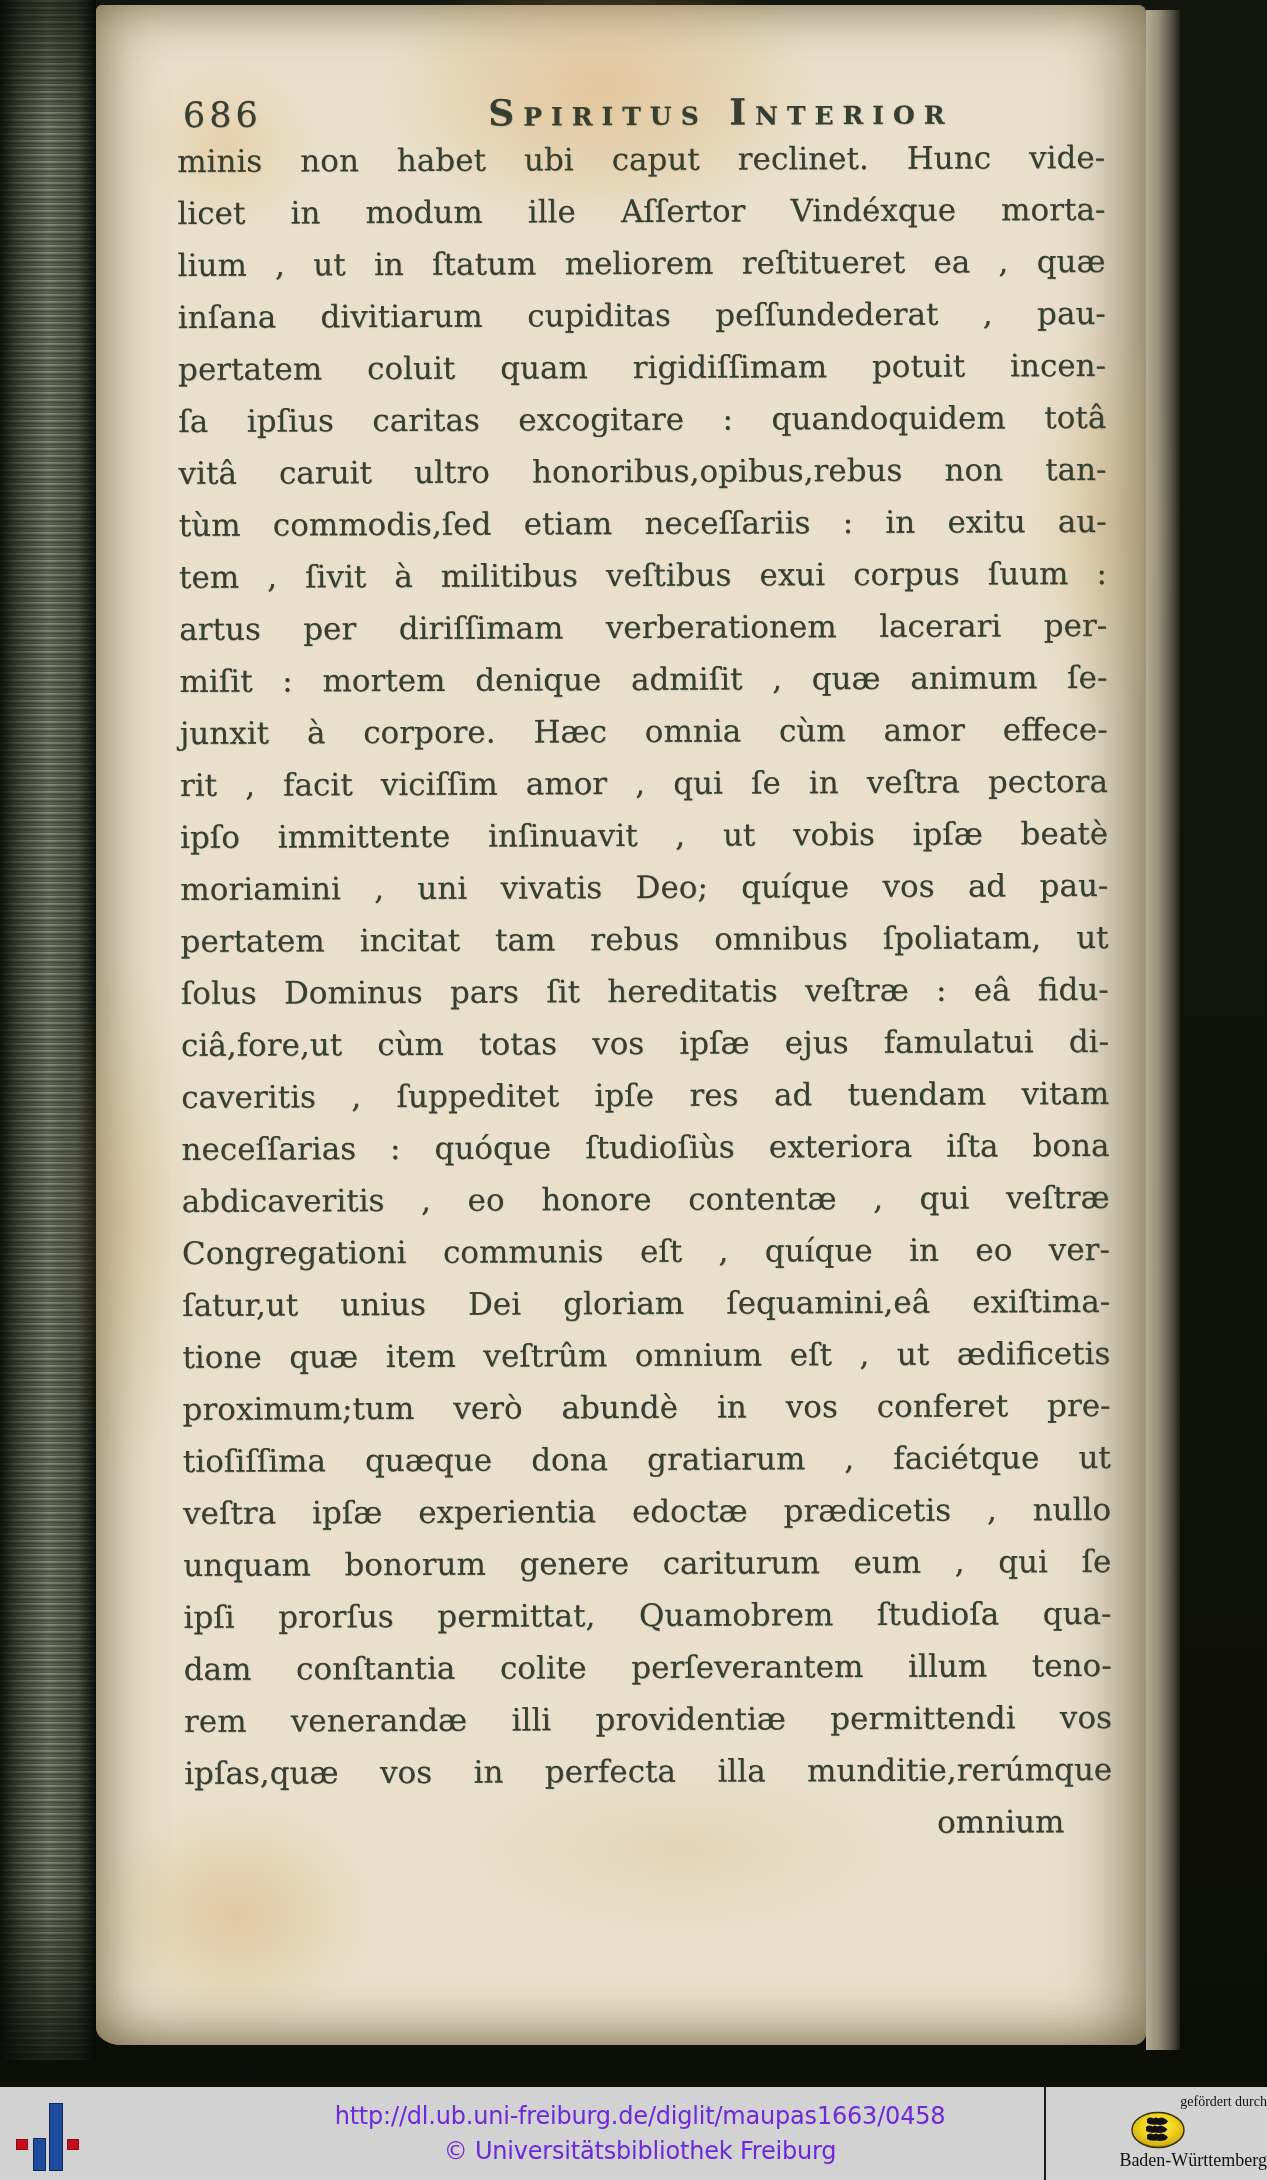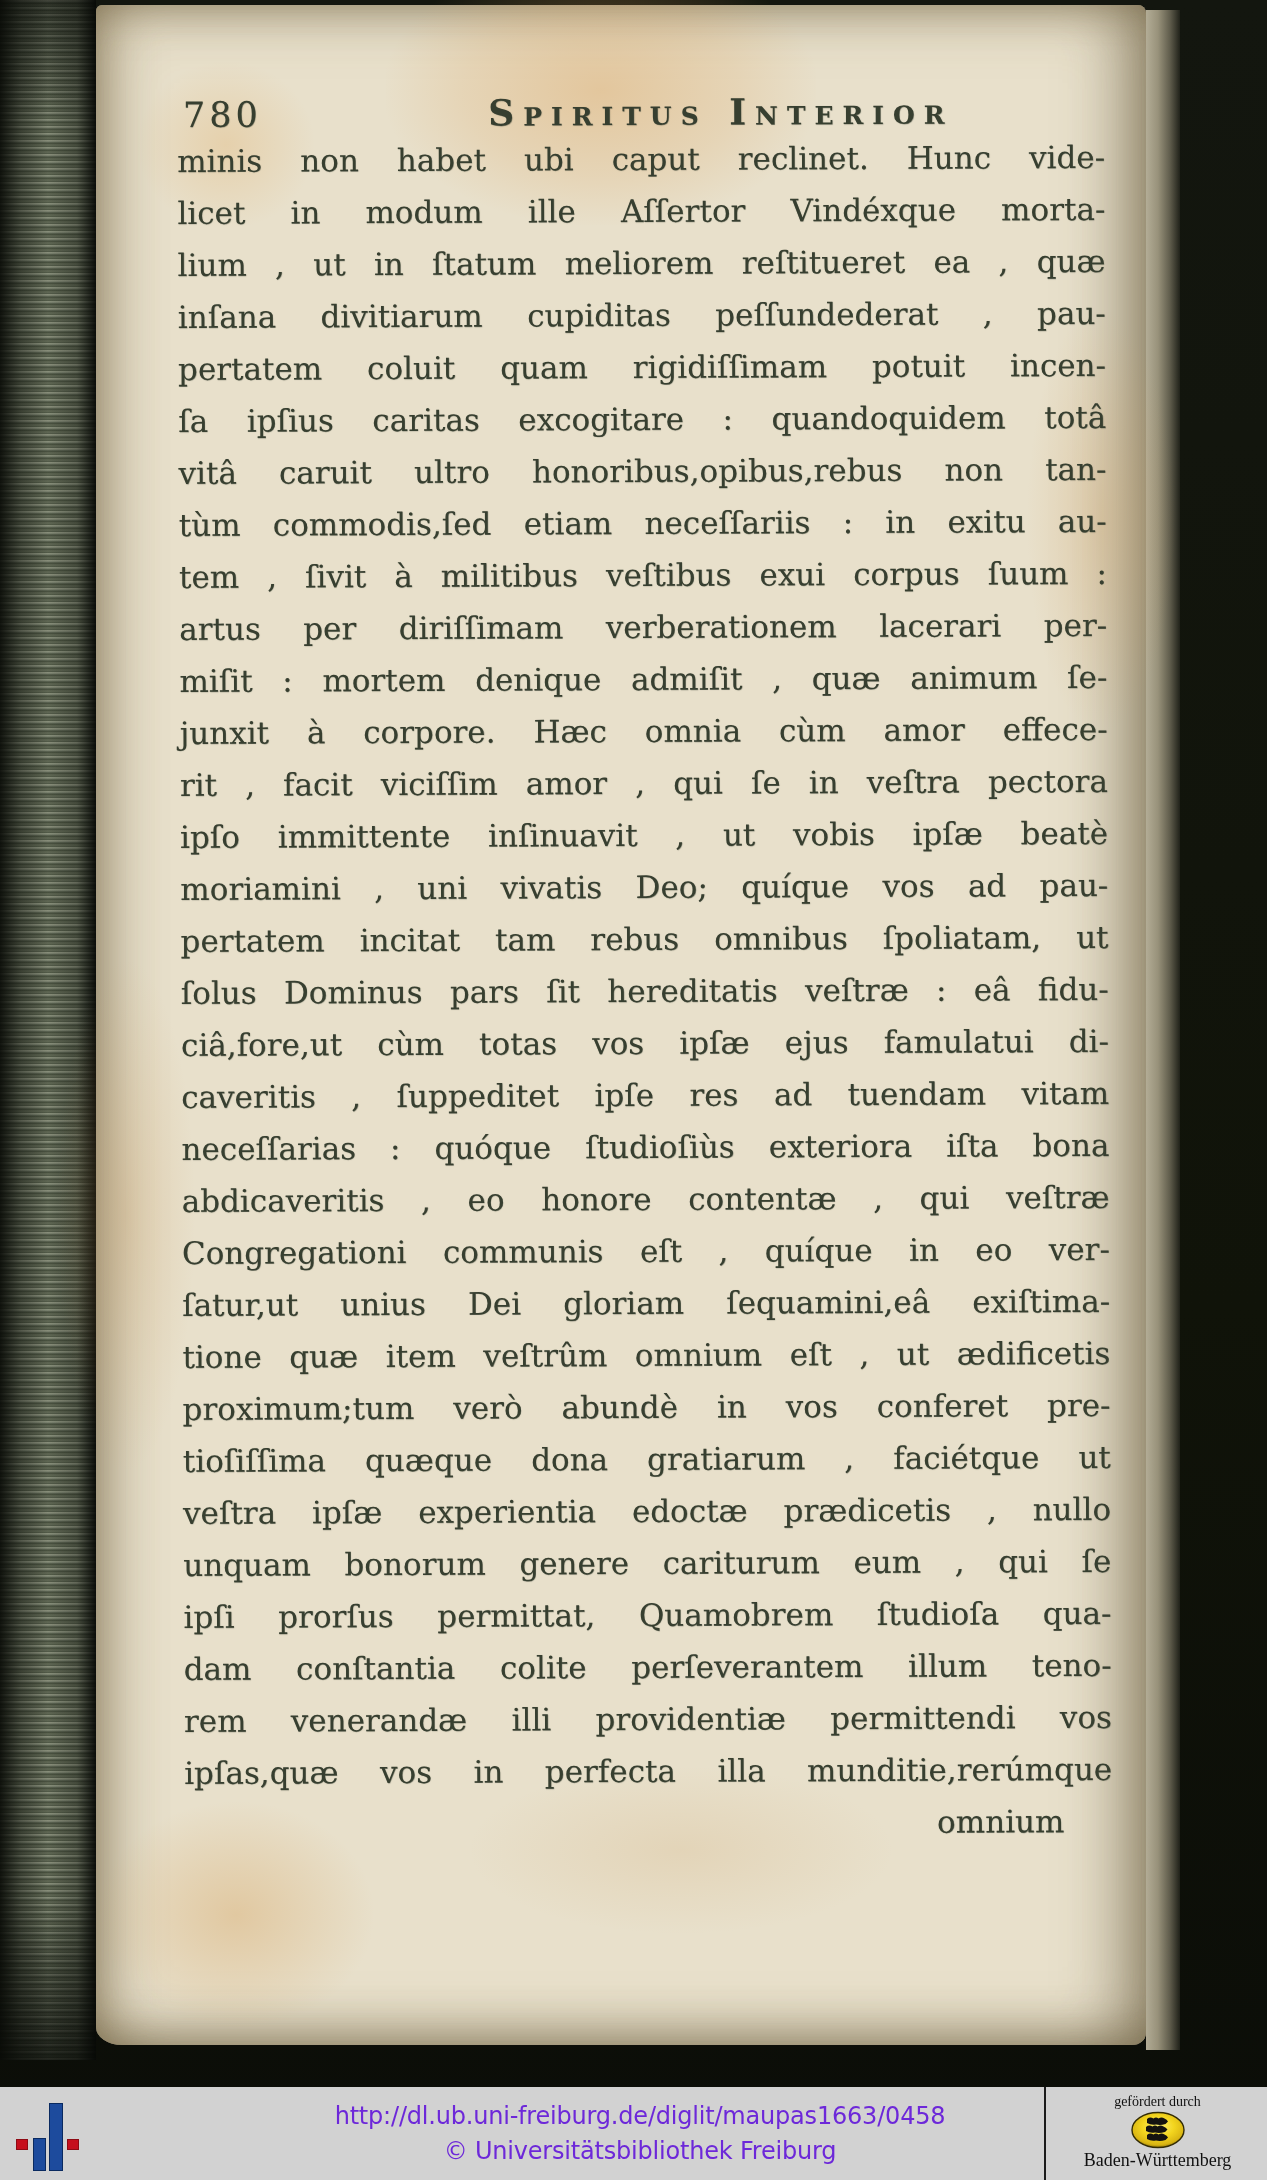--- a/index.html
+++ b/index.html
@@ -83,21 +83,21 @@
   .lib-logo{position:absolute;left:0;top:0;width:95px;height:93px;}
   .lib-logo .bar{position:absolute;box-sizing:border-box;}
   .bar-red-l{left:16px;top:52px;width:12px;height:11px;background:#c60f1d;border:1px solid #8e0a14;}
   .bar-blue-m{left:33px;top:51px;width:13px;height:33px;background:#1d4b9d;border:1.5px solid #0a2a60;}
   .bar-blue-t{left:49px;top:16px;width:14px;height:68px;background:#1d4b9d;border:1.5px solid #0a2a60;}
   .bar-red-r{left:67px;top:52px;width:12px;height:11px;background:#c60f1d;border:1px solid #8e0a14;}
   .footer-center{position:absolute;left:300px;top:12px;width:680px;text-align:center;color:#6d28d9;}
   .footer-url{font-size:24px;line-height:34px;letter-spacing:-0.2px;}
   .footer-copy{font-size:24px;line-height:36px;letter-spacing:-0.2px;}
   .funder-sep{position:absolute;left:1044px;top:0;width:2px;height:93px;background:#1b1b1b;}
-  .funder{position:absolute;left:1048px;top:0;width:219px;height:93px;text-align:center;
+  .funder{position:absolute;left:1048px;top:0;width:219px;height:93px;text-align:right;
           font-family:"Liberation Serif","DejaVu Serif",serif;color:#111;}
   .funded-by{font-size:14px;line-height:16px;margin-top:7px;}
   .coat{display:block;margin:1px auto 0 auto;}
   .funder-name{font-size:18px;line-height:20px;margin-top:1px;font-family:Liberation Serif, serif;}
 </style>
 </head>
 <body>
 
 <div class="screen">
 
@@ -107,21 +107,21 @@
   <div class="paper">
     <div class="stain st1"></div>
     <div class="stain st2"></div>
     <div class="stain st3"></div>
     <div class="stain st4"></div>
     <div class="stain st5"></div>
     <div class="stain st6"></div>
 
     <div class="print">
       <div class="page-header">
-        <span class="pagenum">780</span>
+        <span class="pagenum">686</span>
         <span class="running-title">Spiritus Interior</span>
       </div>
 
       <div class="textblock" id="textblock">
           <div class="line">minis non habet ubi caput reclinet. Hunc vide-</div>
           <div class="line">licet in modum ille Aſſertor Vindéxque morta-</div>
           <div class="line">lium , ut in ſtatum meliorem reſtitueret ea , quæ</div>
           <div class="line">inſana divitiarum cupiditas peſſundederat , pau-</div>
           <div class="line">pertatem coluit quam rigidiſſimam potuit incen-</div>
           <div class="line">ſa ipſius caritas excogitare : quandoquidem totâ</div>

